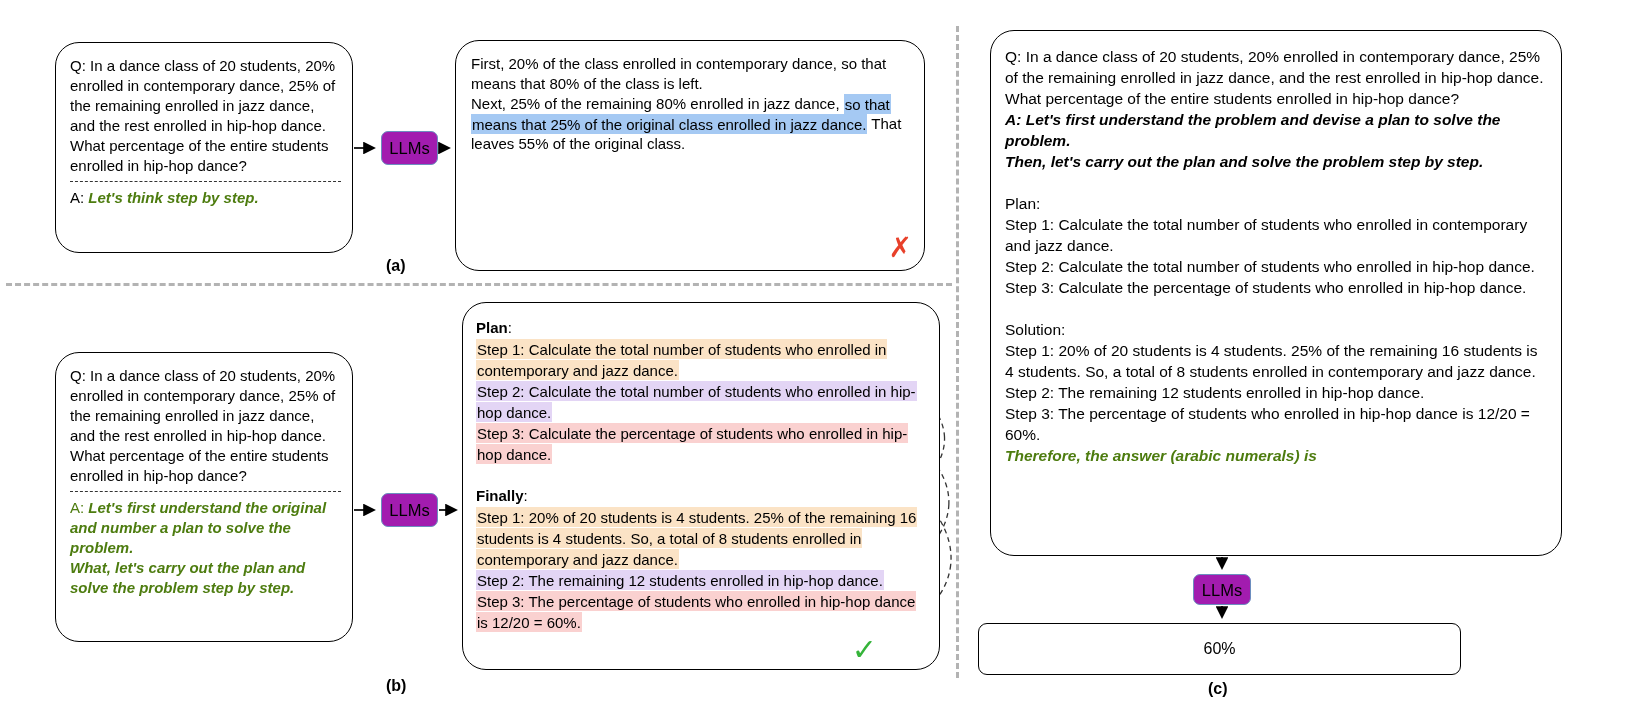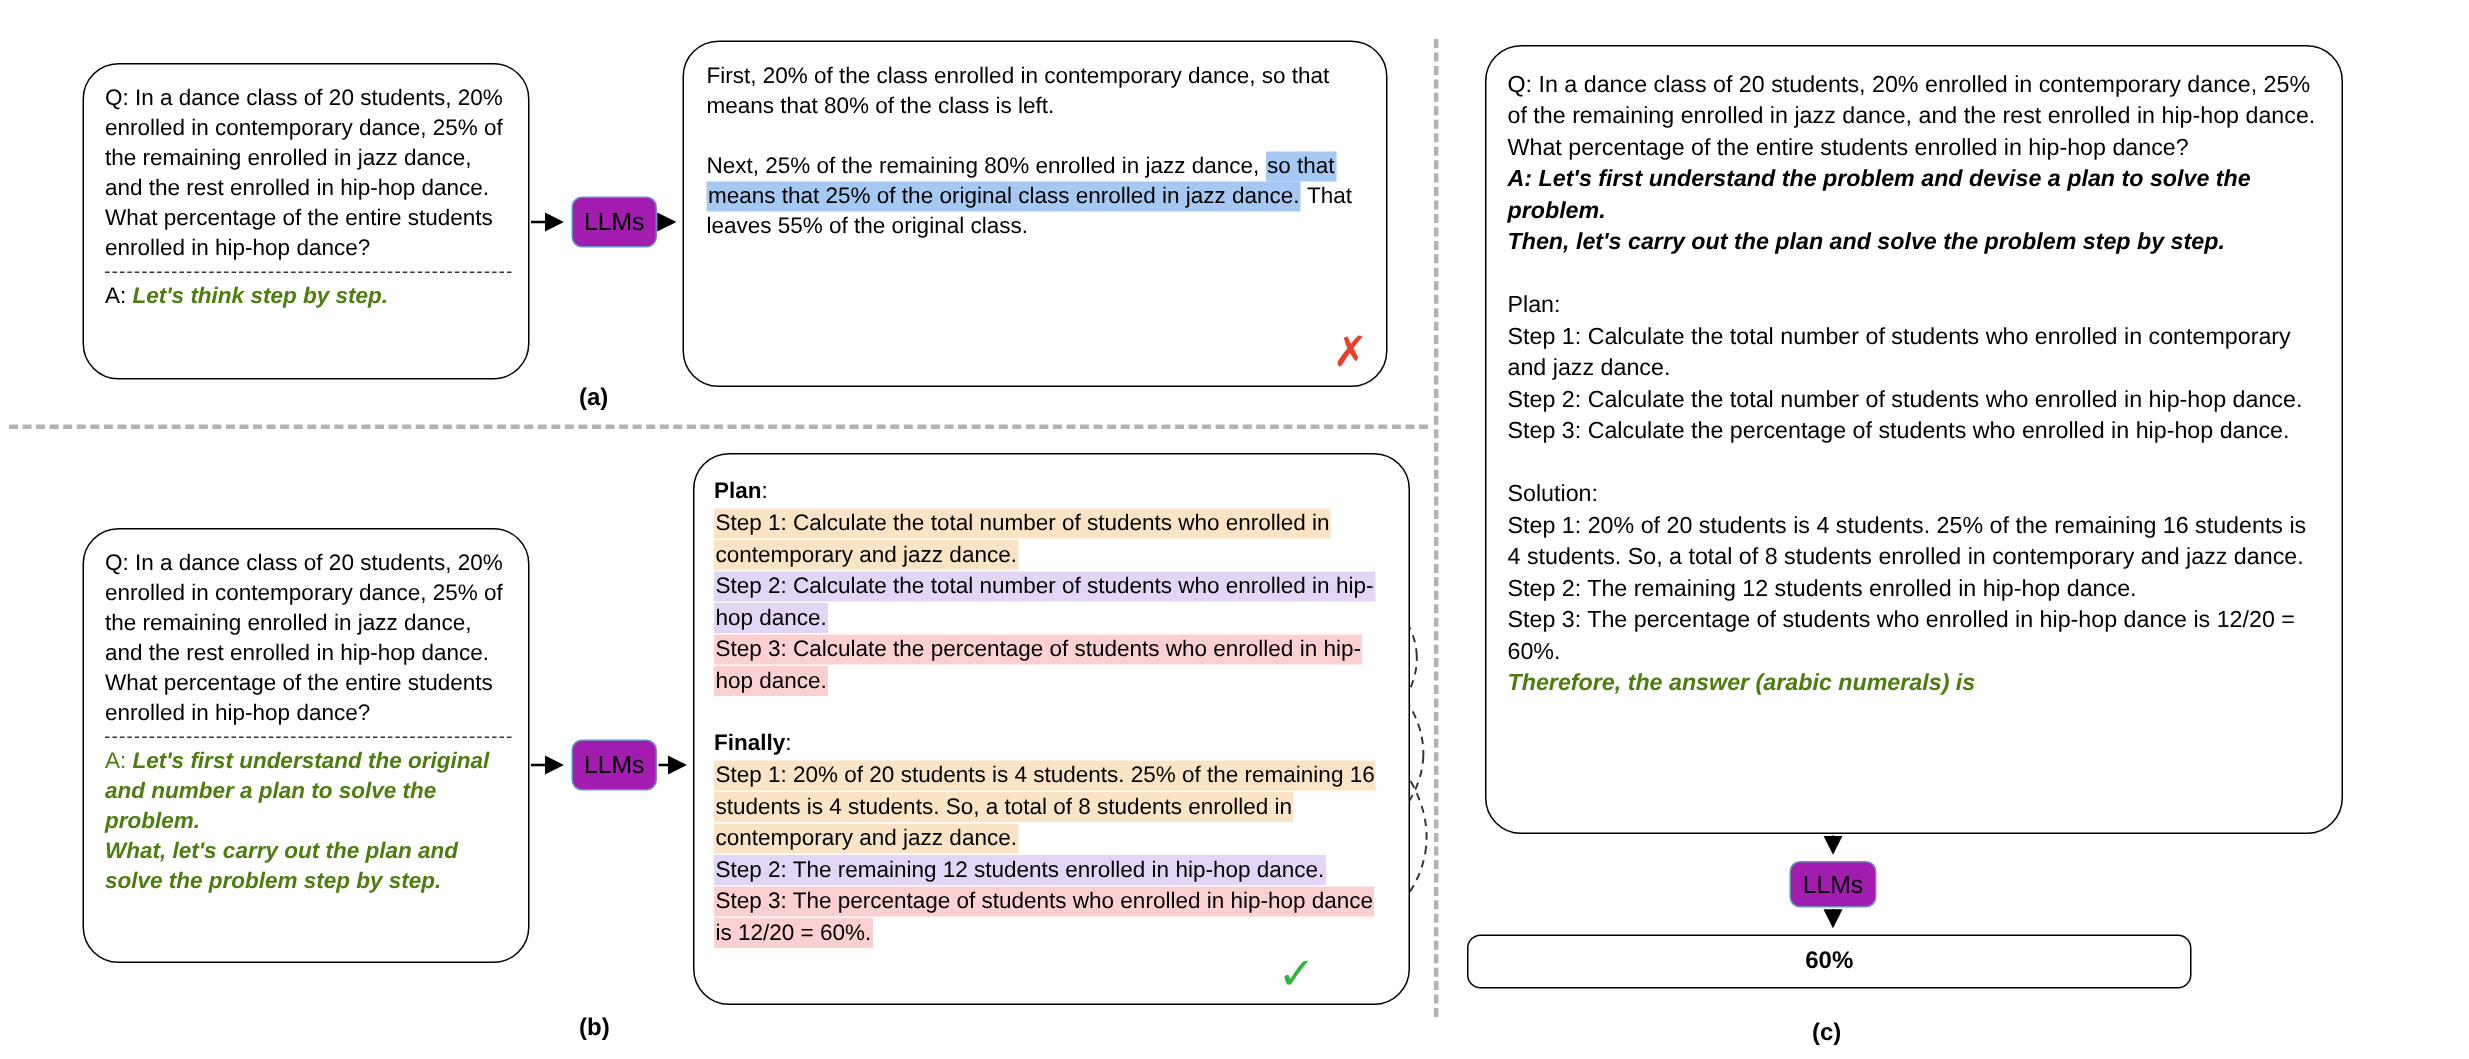--- a/index.html
+++ b/index.html
@@ -2,39 +2,39 @@
 <html><head>
 <meta charset="utf-8">
 <style>
   html,body{margin:0;padding:0;background:#fff;}
   .canvas{position:relative;width:1646px;height:706px;background:#ffffff;
     font-family:"Liberation Sans","DejaVu Sans",sans-serif;color:#000;
     font-size:15px;line-height:20px;overflow:hidden;}
   .overlay{position:absolute;left:0;top:0;width:1646px;height:706px;pointer-events:none;}
   .bubble{position:absolute;background:#fff;border:1.6px solid #000;border-radius:24px;box-sizing:border-box;}
   #boxA1{left:55px;top:42px;width:298px;height:211px;padding:13px 11px 0 14px;}
-  #boxA2{left:455px;top:27px;width:470px;height:231px;padding:13px 14px 0 15px;}
+  #boxA2{left:455px;top:40px;width:470px;height:231px;padding:13px 14px 0 15px;}
   #boxB1{left:55px;top:352px;width:298px;height:290px;padding:13px 11px 0 14px;}
   #boxB2{left:462px;top:302px;width:478px;height:368px;padding:14px 12px 0 13px;line-height:21px;}
   #boxC1{left:990px;top:30px;width:572px;height:526px;padding:15px 13px 0 14px;line-height:21px;font-size:15.5px;}
-  #ansC{left:978px;top:623px;width:483px;height:36px;border-radius:9px;
-    display:flex;align-items:center;justify-content:center;font-size:16px;font-weight:bold;}
+  #ansC{left:978px;top:623px;width:483px;height:52px;border-radius:9px;
+    display:flex;align-items:center;justify-content:center;font-size:16px;}
   .llm{position:absolute;background:#a21caf;border:1.4px solid #6c8ebf;border-radius:7px;
     display:flex;align-items:center;justify-content:center;font-size:16.5px;box-sizing:border-box;}
   #llmA{left:381px;top:131px;width:57px;height:34px;}
   #llmB{left:381px;top:493px;width:57px;height:34px;}
   #llmC{left:1193px;top:574px;width:58px;height:31px;}
   .panel-label{position:absolute;font-weight:700;font-size:16px;}
   #labelA{left:386px;top:256px;}
   #labelB{left:386px;top:676px;}
   #labelC{left:1208px;top:679px;}
   .dashed-sep{border-top:1.6px dashed #333;margin:5px 0 6px 0;}
   .h-divider{position:absolute;left:6px;top:283px;width:946px;height:0;border-top:3px dashed #b3b3b3;}
   .v-divider{position:absolute;left:956px;top:26px;height:652px;width:0;border-left:3px dashed #b3b3b3;}
-  .spaced{margin-top:20px;}
+  .spaced{}
   .spaced21{margin-top:21px;}
   .b{font-weight:700;}
   .i{font-style:italic;font-weight:bold;}
   .red{color:#4d7c0f;}
   .hl-blue,.hl-orange,.hl-purple,.hl-pink{padding:1.5px 1px;
     box-decoration-break:clone;-webkit-box-decoration-break:clone;}
   .hl-blue{background:#a5c9f3;}
   .hl-orange{background:#fbe3c6;}
   .hl-purple{background:#e3d5f5;}
   .hl-pink{background:#fad1d0;}

